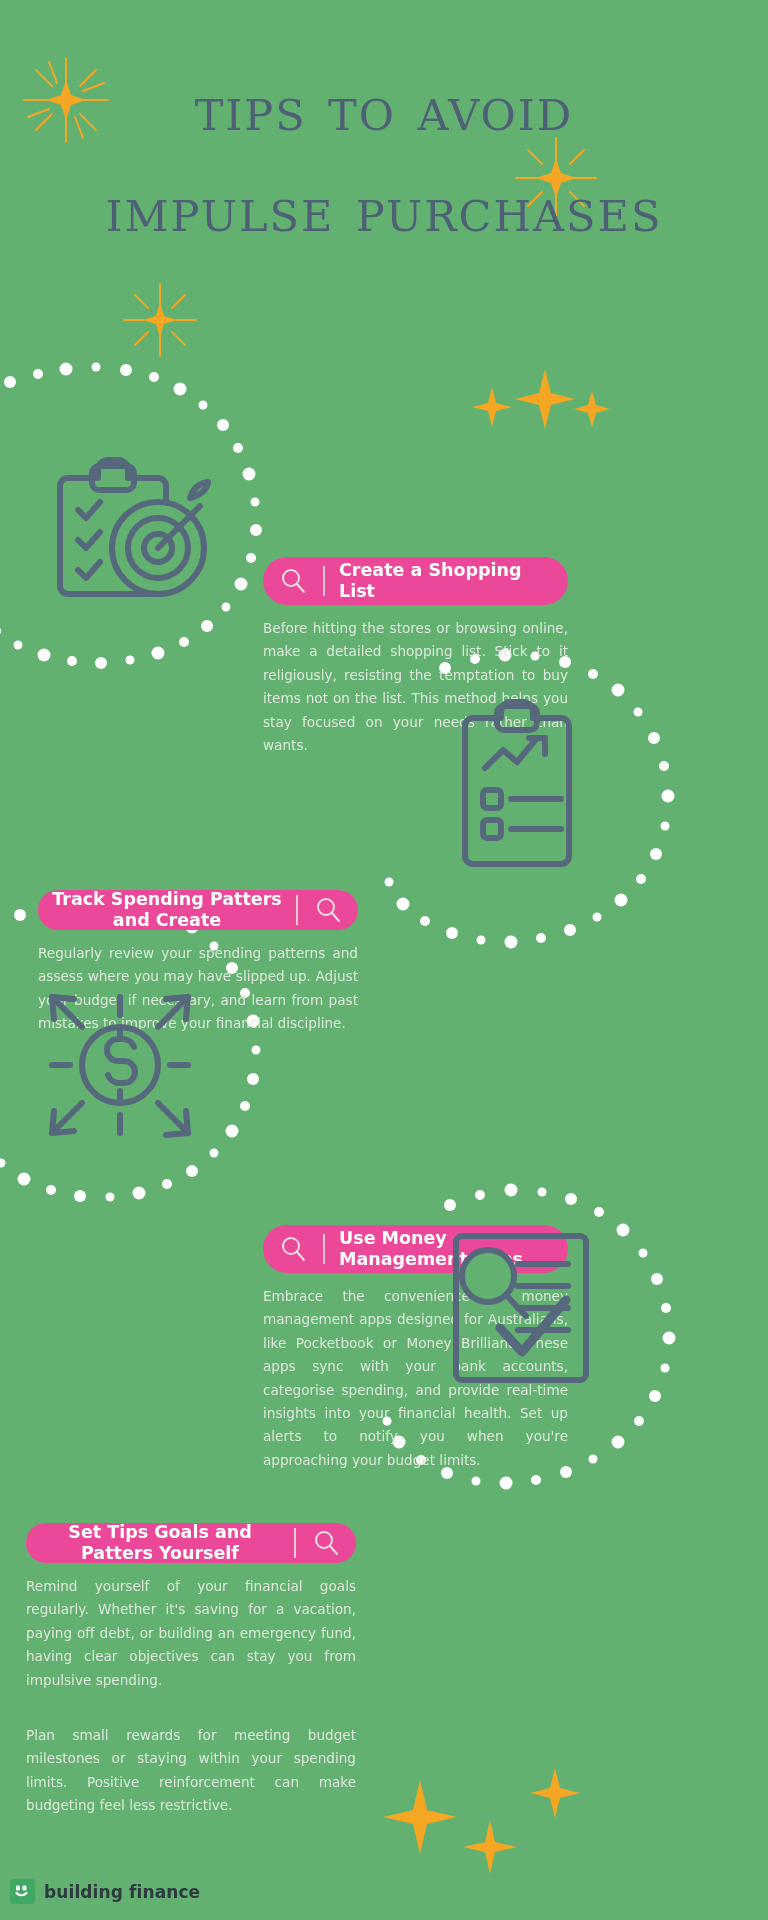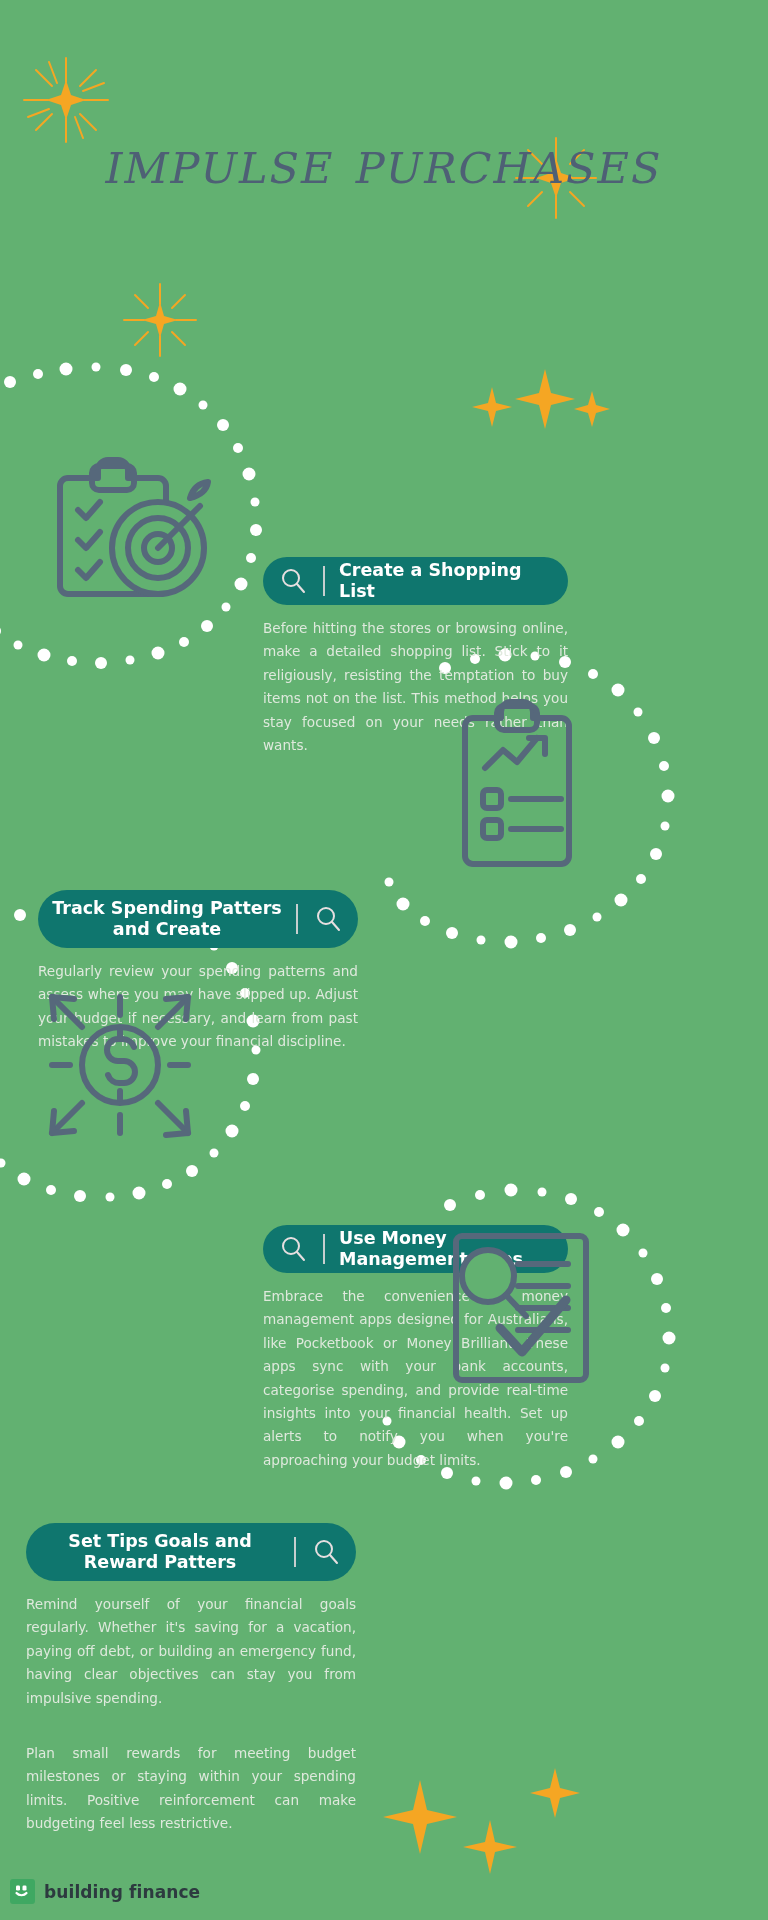--- a/index.html
+++ b/index.html
@@ -25,42 +25,42 @@
   .title-line {
     font-family: "DejaVu Serif", serif;
     color: #4e6075;
     font-size: 61px;
     letter-spacing: 2px;
     line-height: 1.0;
     font-weight: 400;
     font-variant: small-caps;
     text-transform: lowercase;
   }
-  .title-line.second { margin-top: 53px; font-style: italic; }
+  .title-line.second { margin-top: 40px; }
 
   
   .sparkle { position: absolute; pointer-events: none; }
   .sparkle svg { display: block; }
 
   
   .arc { position: absolute; pointer-events: none; }
   .arc svg { display: block; overflow: visible; }
 
   
   .section { position: absolute; }
 
   .pill {
-    background: #0f766e;
+    background: #ec4899;
     border-radius: 40px;
     height: 48px;
     display: flex;
     align-items: center;
     position: relative;
   }
-  .pill.two-line { height: 58px; }
+  .pill.two-line { height: 40px; }
 
   .pill-icon {
     width: 60px;
     display: flex;
     align-items: center;
     justify-content: center;
     flex: 0 0 60px;
   }
   .pill-divider {
     width: 2px;
@@ -115,20 +115,21 @@
     color: #2d3a3f;
     font-size: 17px;
     font-weight: 700;
     letter-spacing: .1px;
   }
 </style>
 </head>
 <body>
 
 <div class="title-block">
+  <div class="title-line">Tips to Avoid</div>
   <div class="title-line second">Impulse Purchases</div>
 </div>
 
 <div class="sparkle" style="left:18px; top:52px;">
   <svg width="96" height="96" viewBox="0 0 96 96">
     <g stroke="#f5a623" stroke-width="2" stroke-linecap="round">
       <line x1="48" y1="6" x2="48" y2="30"></line>
         <line x1="48" y1="66" x2="48" y2="90"></line>
       <line x1="6" y1="48" x2="30" y2="48"></line>
         <line x1="66" y1="48" x2="90" y2="48"></line>
@@ -422,21 +423,21 @@
     <circle cx="48" cy="48" r="26" fill="#62b171"></circle>
     <line x1="66" y1="67" x2="86" y2="88"></line>
     <path d="M60 100 l22 24 l44 -52" stroke-width="9"></path>
   </svg>
 </div>
 
 <div class="section" style="left:26px; top:1523px; width:330px;">
   <div class="pill two-line icon-right">
     <span class="pill-title centered">
       <span>Set Tips Goals and</span><br>
-      <span>Reward Patters</span>
+      <span>Patters Yourself</span>
     </span>
     <span class="pill-divider"></span>
     <span class="pill-icon">
       <svg width="30" height="30" viewBox="0 0 30 30" fill="none" stroke="#e7dfe0" stroke-width="2" stroke-linecap="round">
         <circle cx="13" cy="12" r="8"></circle>
           <line x1="19" y1="18" x2="26" y2="26"></line>
       </svg>
     </span>
   </div>
   <p class="body-text">Remind yourself of your financial goals regularly. Whether it's saving for a vacation, paying off debt, or building an emergency fund, having clear objectives can stay you from impulsive spending.</p>

